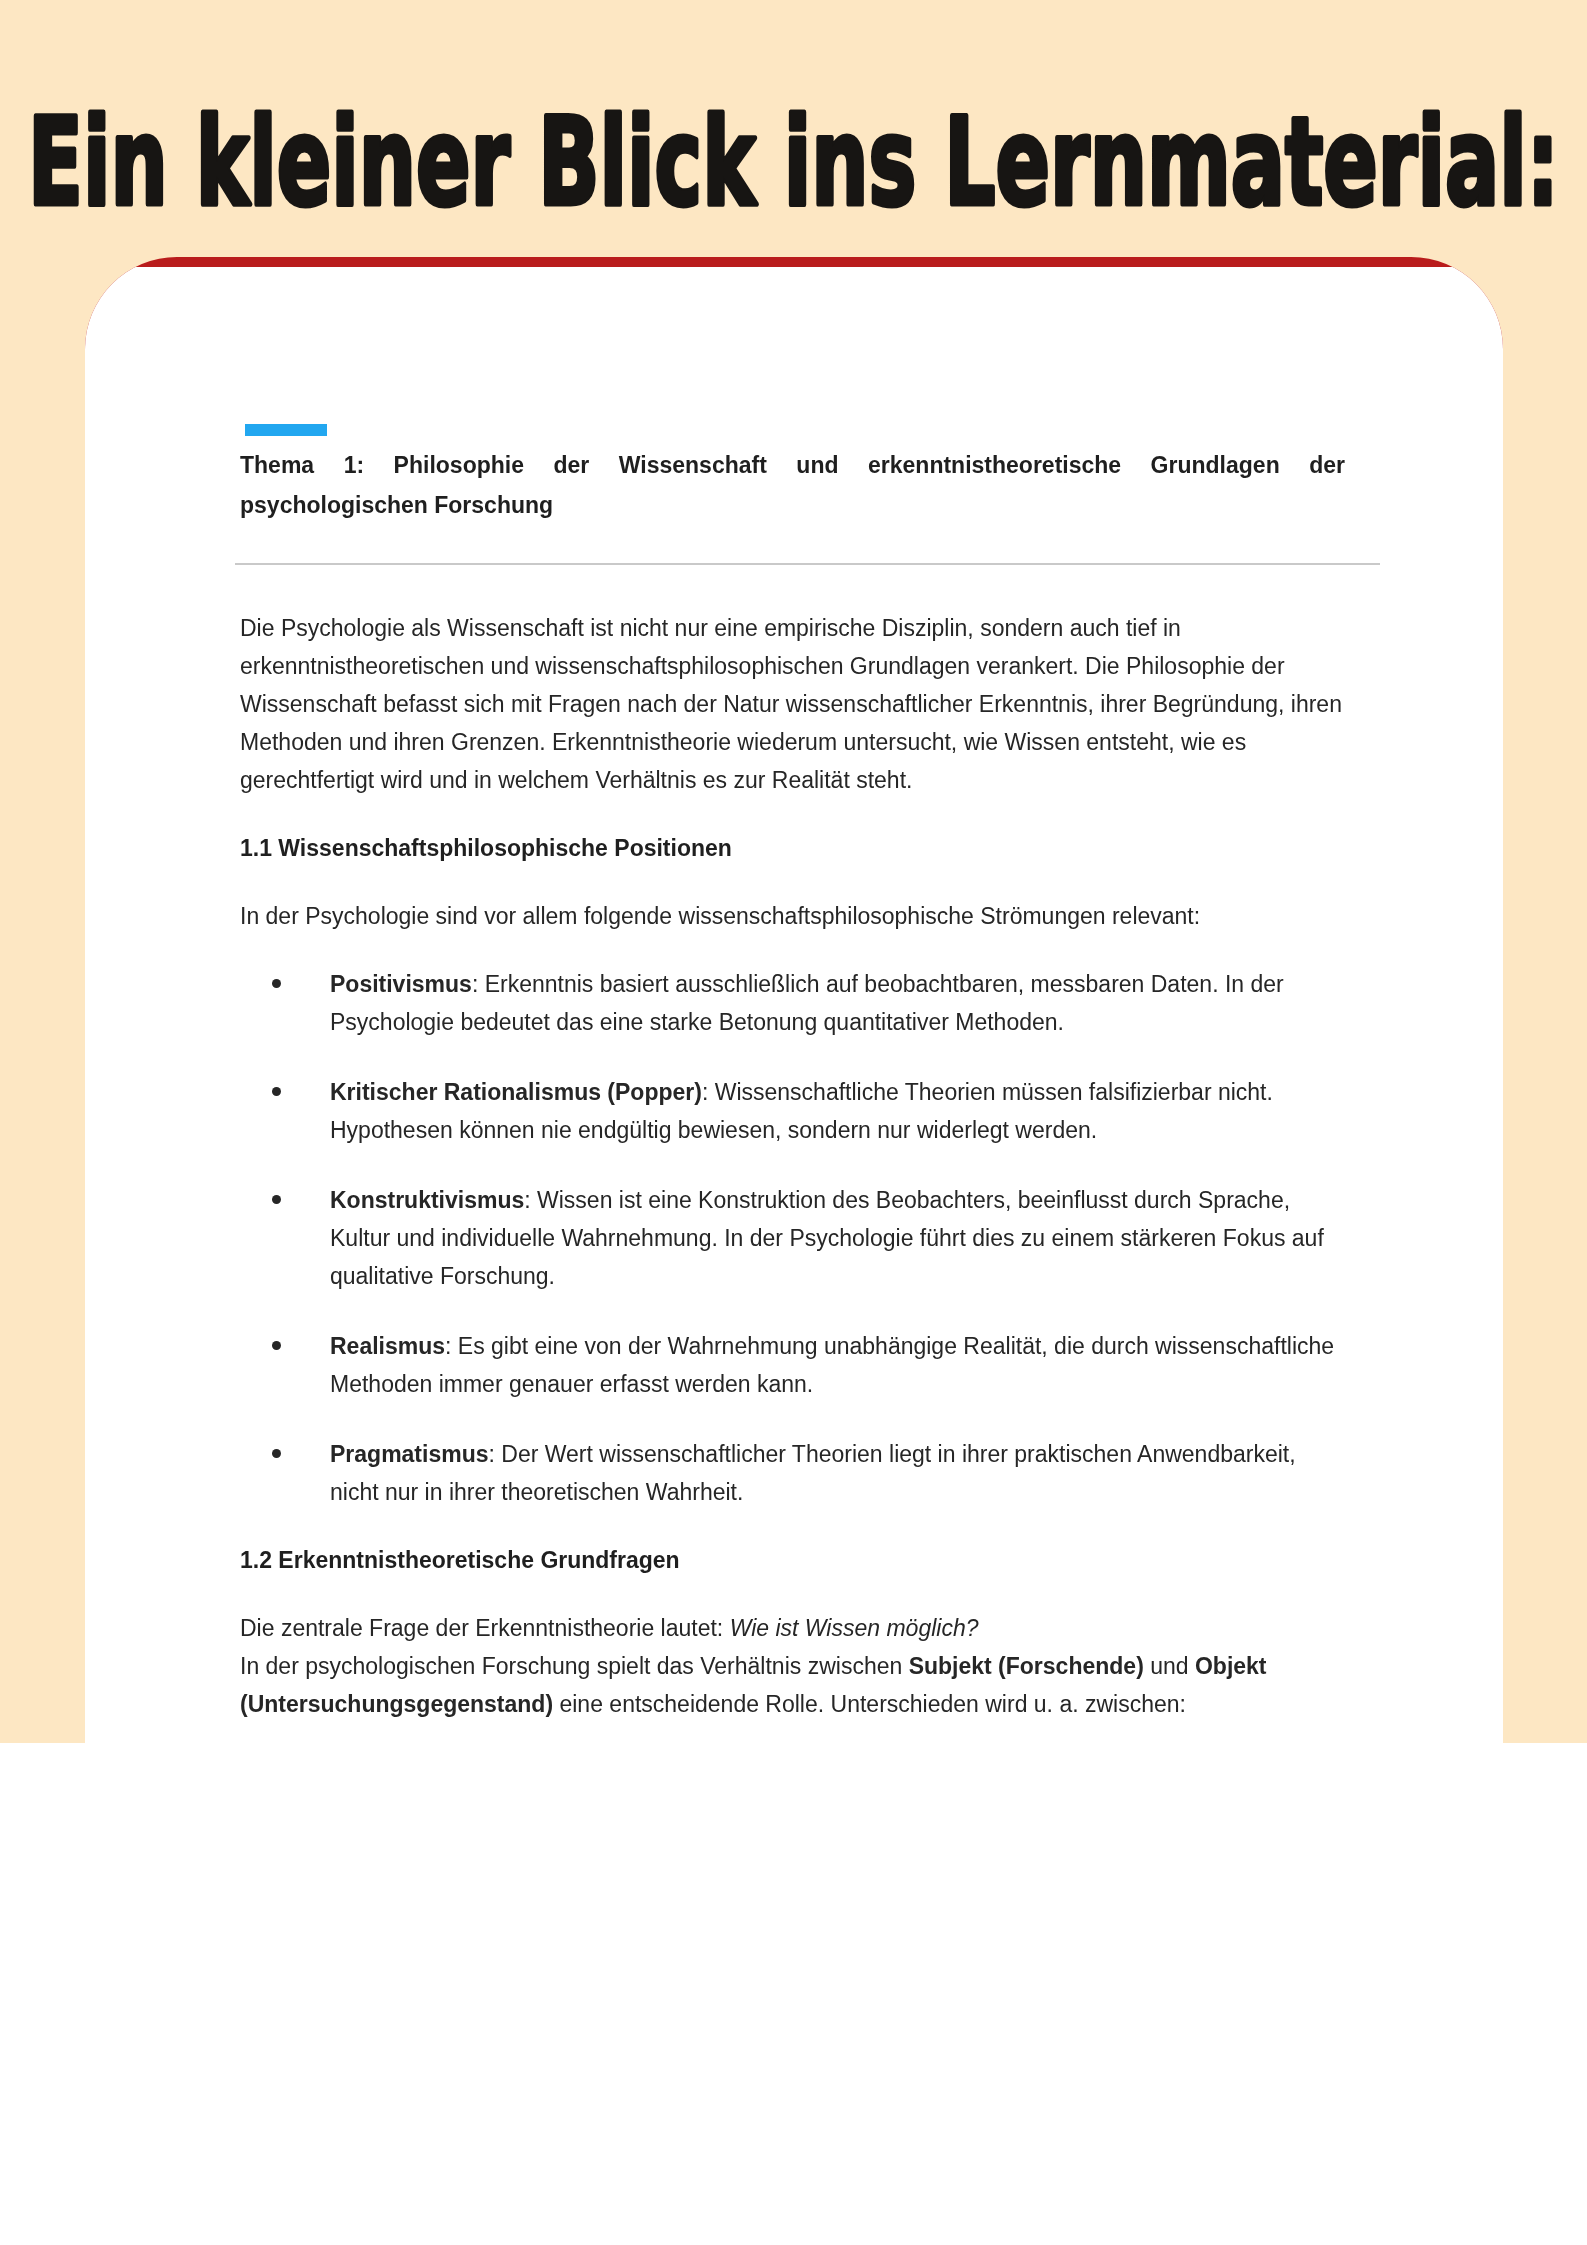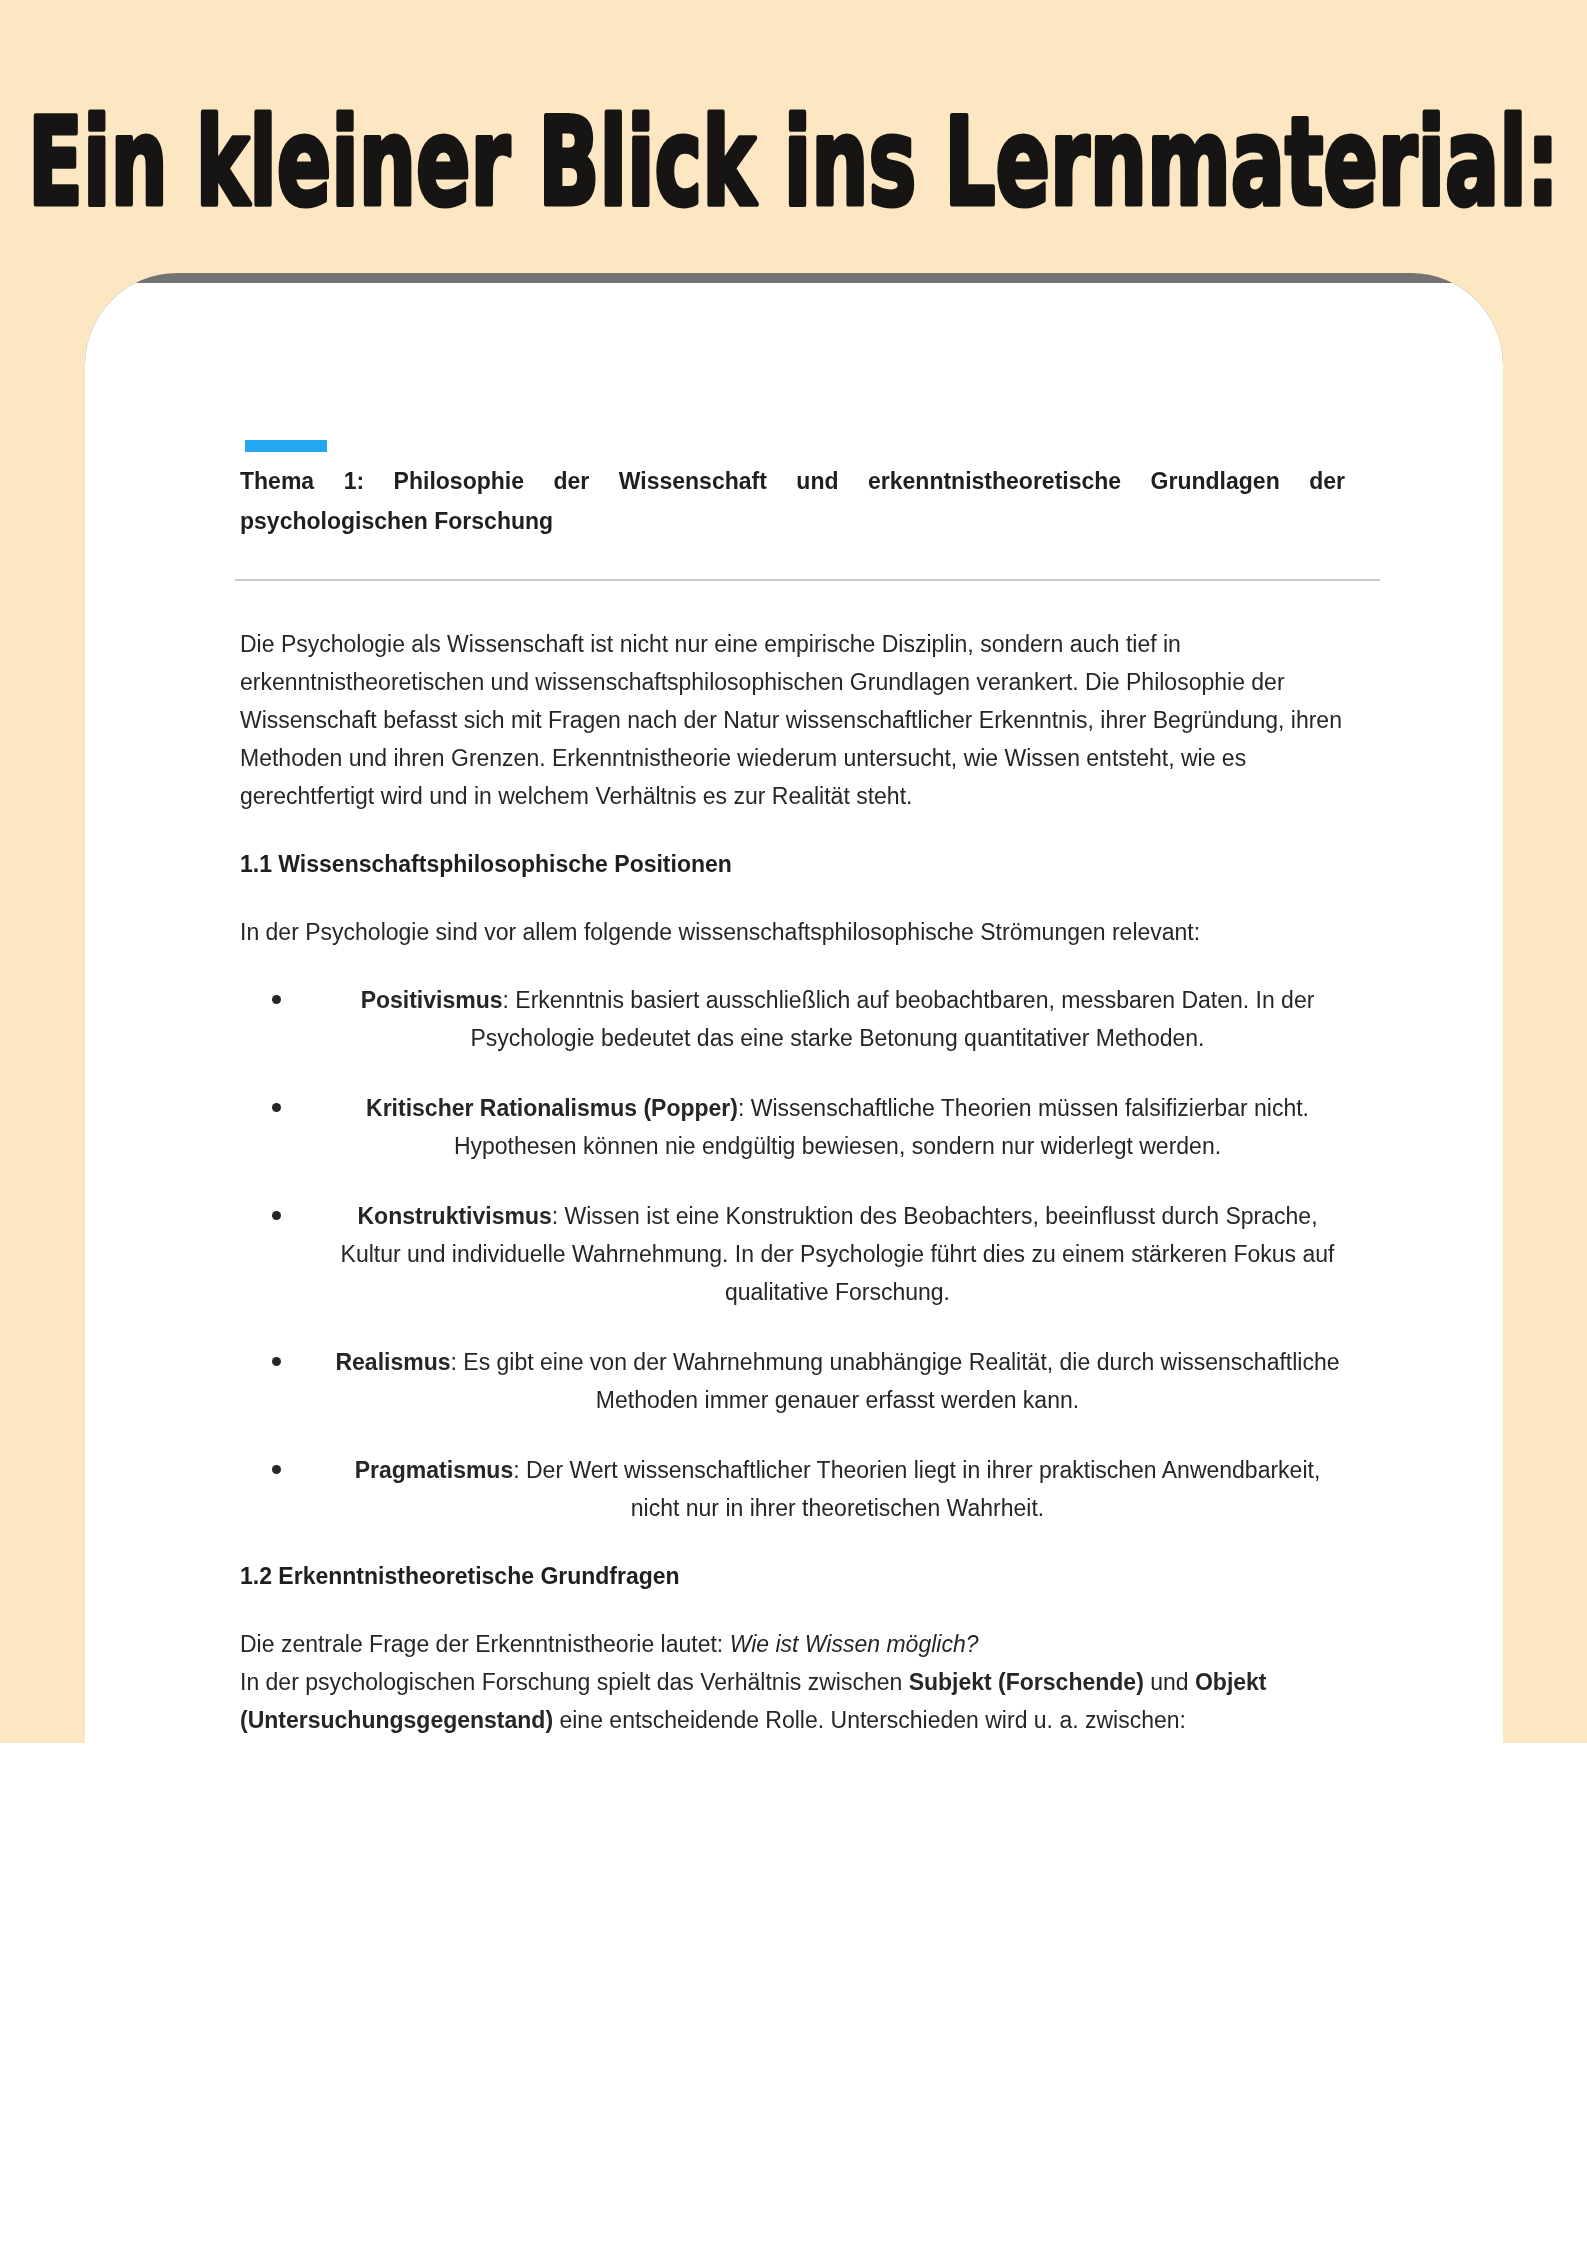--- a/index.html
+++ b/index.html
@@ -28,24 +28,24 @@
     stroke: #171513;
     stroke-width: 5px;
     stroke-linejoin: round;
     paint-order: stroke fill;
   }
 
   
   .doc-card {
     position: absolute;
     left: 85px;
-    top: 273px;
+    top: 257px;
     width: 1418px;
     height: 1857px;
-    background: #737373;
+    background: #b91c1c;
     border-radius: 92px 92px 74px 74px;
     overflow: hidden;
   }
   .doc-page {
     position: absolute;
     left: 0;
     top: 10px;
     width: 100%;
     height: 1780px;
     background: #FFFFFF;
@@ -82,21 +82,20 @@
     line-height: 38px;
     margin: 0 0 30px 0;
     color: #1F1F1F;
   }
   p.body { margin: 0 0 30px 0; }
 
   ul.bullets {
     list-style: none;
     margin: 0 0 30px 0;
     padding: 0;
-    text-align: center;
   }
   ul.bullets li {
     position: relative;
     padding-left: 90px;
     margin-bottom: 32px;
   }
   ul.bullets li:last-child { margin-bottom: 0; }
   ul.bullets li::before {
     content: "";
     position: absolute;

